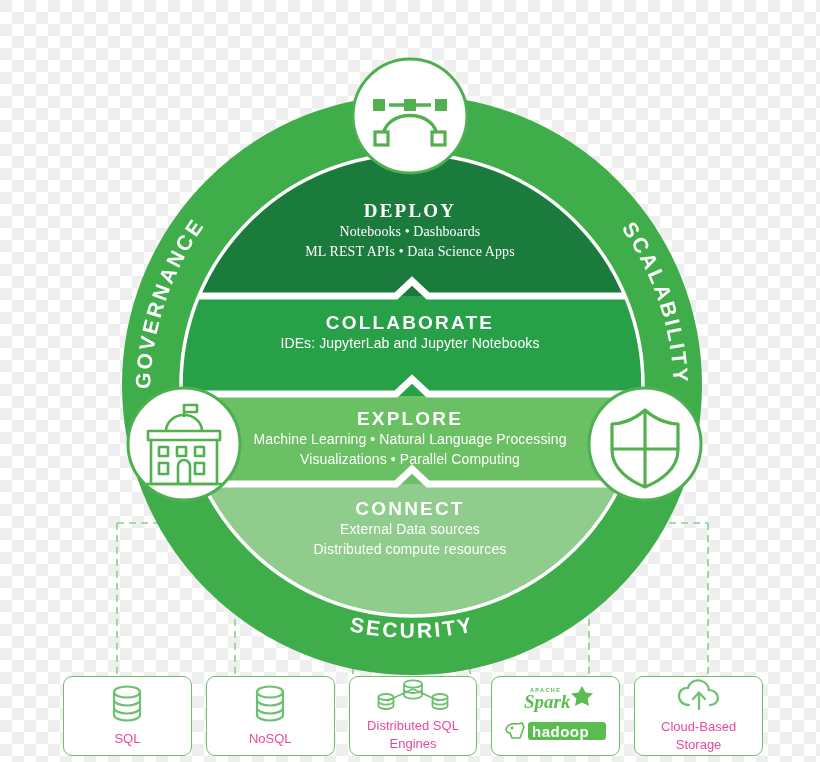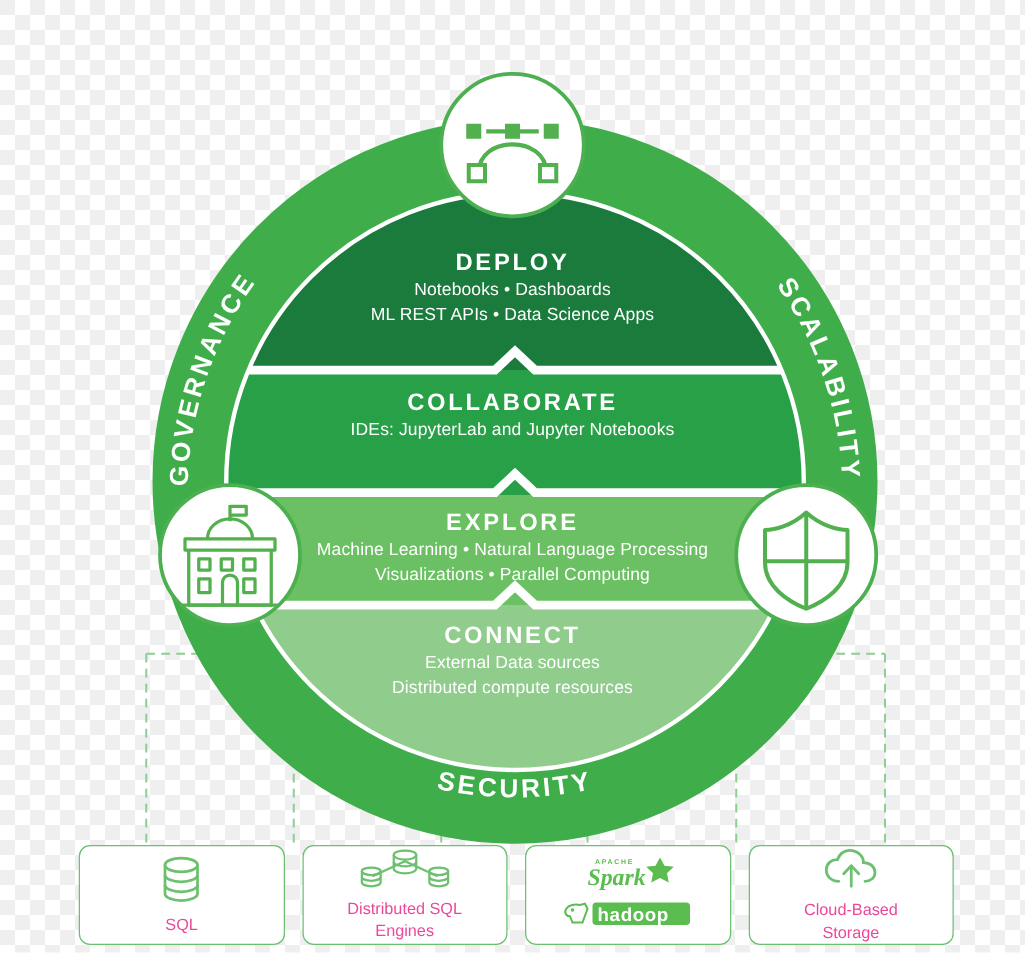--- a/index.html
+++ b/index.html
@@ -173,21 +173,21 @@
                  C 612 469, 630 481, 645 487
                  C 660 481, 678 469, 678 450
                  L 678 424
                  C 671 424, 657 421, 645 410 Z"></path>
         <path d="M 645 412 L 645 486"></path>
         <path d="M 613 449 L 677 449"></path>
       </g>
     </g>
   </svg>
 
-  <div class="band-text" style="top:200px;">
+  <div class="band-text" style="top:200px;font-family:Liberation Serif, serif;">
     <div class="band-title">DEPLOY</div>
     <div class="band-sub">Notebooks  •  Dashboards</div>
     <div class="band-sub">ML REST APIs  •  Data Science Apps</div>
   </div>
 
   <div class="band-text" style="top:312px;">
     <div class="band-title">COLLABORATE</div>
     <div class="band-sub">IDEs: JupyterLab and Jupyter Notebooks</div>
   </div>
 
@@ -211,20 +211,31 @@
         <svg width="36" height="40" viewBox="0 0 36 40">
           <ellipse cx="18" cy="8" rx="13" ry="5.5" fill="none" stroke="#6cc070" stroke-width="2.2"></ellipse>
           <path d="M5 8 V31 C5 34, 11 36.5, 18 36.5 C25 36.5, 31 34, 31 31 V8" fill="none" stroke="#6cc070" stroke-width="2.2"></path>
           <path d="M5 16 C5 19, 11 21.5, 18 21.5 C25 21.5, 31 19, 31 16" fill="none" stroke="#6cc070" stroke-width="2.2"></path>
           <path d="M5 24 C5 27, 11 29.5, 18 29.5 C25 29.5, 31 27, 31 24" fill="none" stroke="#6cc070" stroke-width="2.2"></path>
         </svg>
       </span>
       <span class="source-label">SQL</span>
     </div>
 
+    <div class="source-box">
+      <span class="source-icon">
+        <svg width="36" height="40" viewBox="0 0 36 40">
+          <ellipse cx="18" cy="8" rx="13" ry="5.5" fill="none" stroke="#6cc070" stroke-width="2.2"></ellipse>
+          <path d="M5 8 V31 C5 34, 11 36.5, 18 36.5 C25 36.5, 31 34, 31 31 V8" fill="none" stroke="#6cc070" stroke-width="2.2"></path>
+          <path d="M5 16 C5 19, 11 21.5, 18 21.5 C25 21.5, 31 19, 31 16" fill="none" stroke="#6cc070" stroke-width="2.2"></path>
+          <path d="M5 24 C5 27, 11 29.5, 18 29.5 C25 29.5, 31 27, 31 24" fill="none" stroke="#6cc070" stroke-width="2.2"></path>
+        </svg>
+      </span>
+      <span class="source-label">NoSQL</span>
+    </div>
 
     <div class="source-box">
       <span class="source-icon">
         <svg width="80" height="32" viewBox="0 0 80 32">
           <g fill="none" stroke="#6cc070" stroke-width="1.8">
             <path d="M14 22 L40 10 L66 22"></path>
             <ellipse cx="40" cy="5" rx="9" ry="3.6"></ellipse>
             <path d="M31 5 V16 C31 18, 35 19.6, 40 19.6 C45 19.6, 49 18, 49 16 V5"></path>
             <path d="M31 10.5 C31 12.5, 35 14, 40 14 C45 14, 49 12.5, 49 10.5"></path>
             <ellipse cx="13" cy="18" rx="7.5" ry="3"></ellipse>

